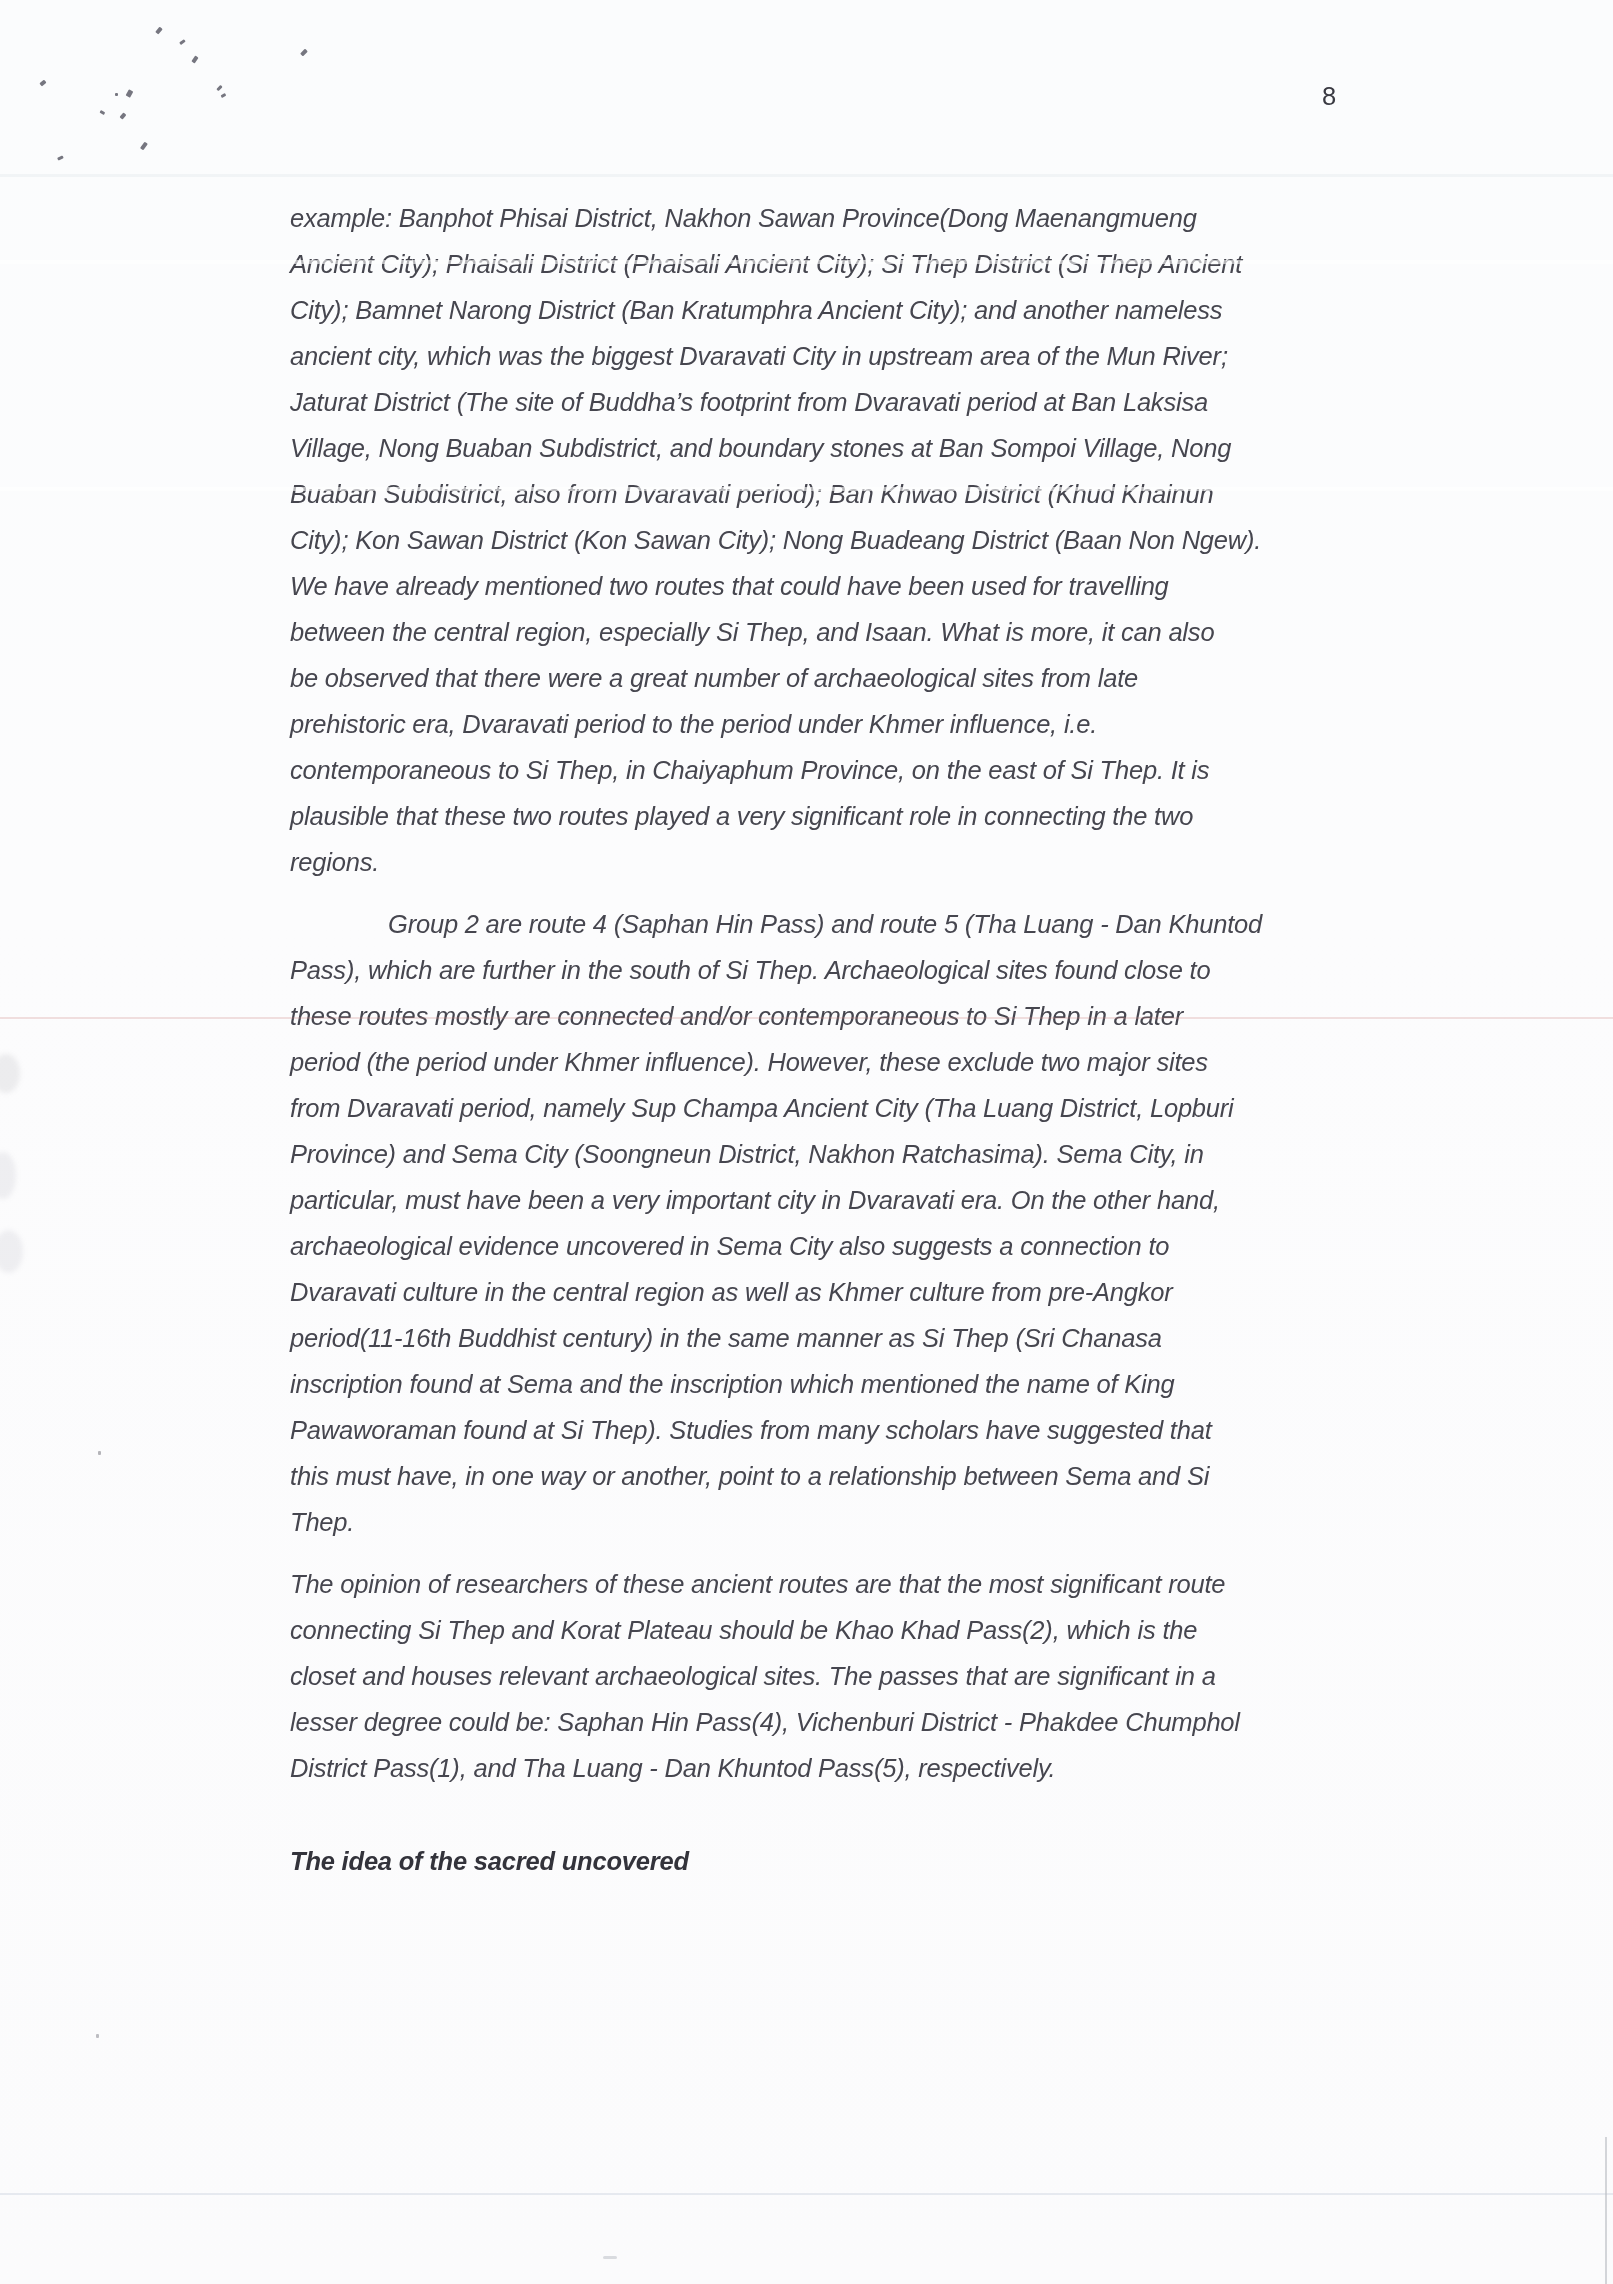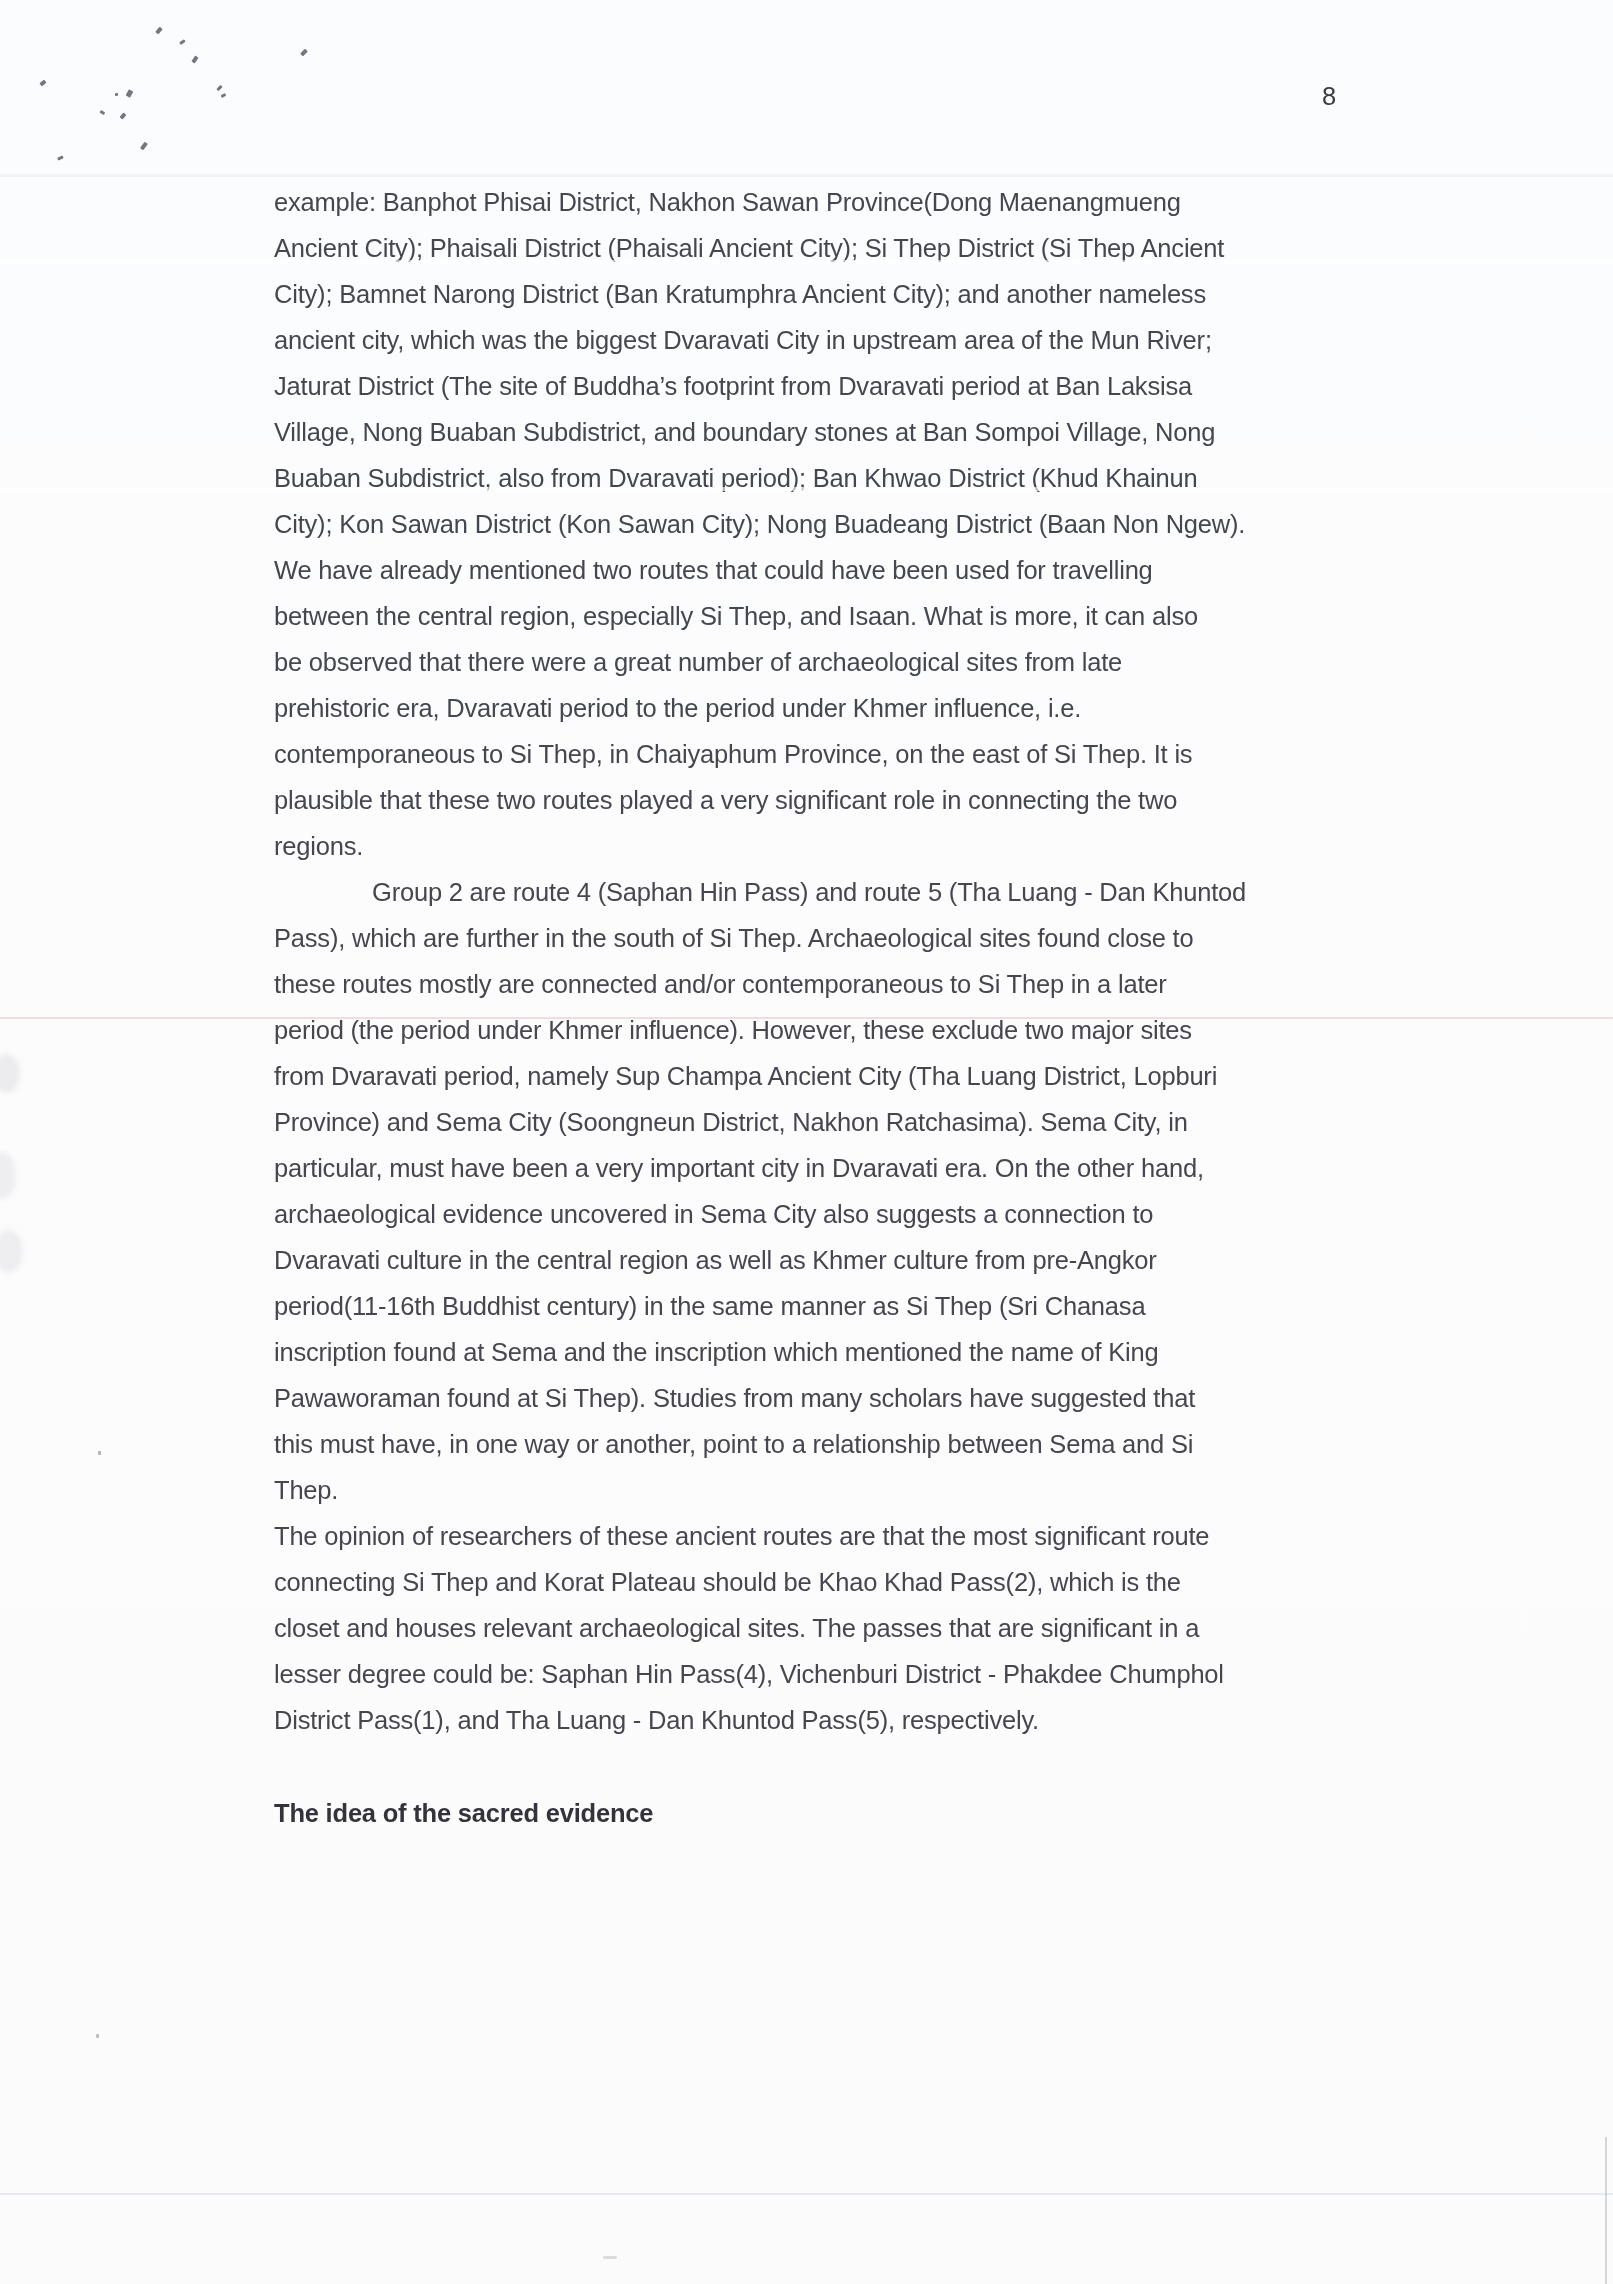--- a/index.html
+++ b/index.html
@@ -30,21 +30,22 @@
     left: 274px;
     top: 179px;
     width: 1088px;
   }
   .para, .heading {
     white-space: pre-line;
     font-size: 25.5px;
     line-height: 46px;
     letter-spacing: -0.2px;
     color: #46464f;
-    margin: 0;
+    margin: 16px;
+    font-style: italic;
   }
   .para.indent-first { text-indent: 98px; }
   .heading {
     font-weight: 700;
     color: #33333b;
     margin-top: 47px;
   }
   
   .speckle {
     position: absolute;
@@ -113,21 +114,21 @@
 period(11-16th Buddhist century) in the same manner as Si Thep (Sri Chanasa
 inscription found at Sema and the inscription which mentioned the name of King
 Pawaworaman found at Si Thep). Studies from many scholars have suggested that
 this must have, in one way or another, point to a relationship between Sema and Si
 Thep.</p>
     <p class="para">The opinion of researchers of these ancient routes are that the most significant route
 connecting Si Thep and Korat Plateau should be Khao Khad Pass(2), which is the
 closet and houses relevant archaeological sites. The passes that are significant in a
 lesser degree could be: Saphan Hin Pass(4), Vichenburi District - Phakdee Chumphol
 District Pass(1), and Tha Luang - Dan Khuntod Pass(5), respectively.</p>
-    <p class="heading">The idea of the sacred evidence</p>
+    <p class="heading">The idea of the sacred uncovered</p>
   </div>
 
   <div class="speckle" style="left:157px; top:27.4px; width:3.9px; height:6.9px; transform:rotate(40deg);"></div>
   <div class="speckle" style="left:181px; top:39px; width:2.9px; height:5.9px; transform:rotate(55deg);"></div>
   <div class="speckle" style="left:193px; top:56px; width:3.9px; height:6.9px; transform:rotate(35deg);"></div>
   <div class="speckle" style="left:302px; top:49px; width:3.9px; height:6.9px; transform:rotate(45deg);"></div>
   <div class="speckle" style="left:41px; top:80px; width:3.9px; height:5.9px; transform:rotate(50deg);"></div>
   <div class="speckle" style="left:127px; top:90px; width:4.9px; height:6.9px; transform:rotate(30deg);"></div>
   <div class="speckle" style="left:115px; top:93px; width:2.9px; height:2.9px;"></div>
   <div class="speckle" style="left:218px; top:85px; width:2.9px; height:5.9px; transform:rotate(45deg);"></div>

